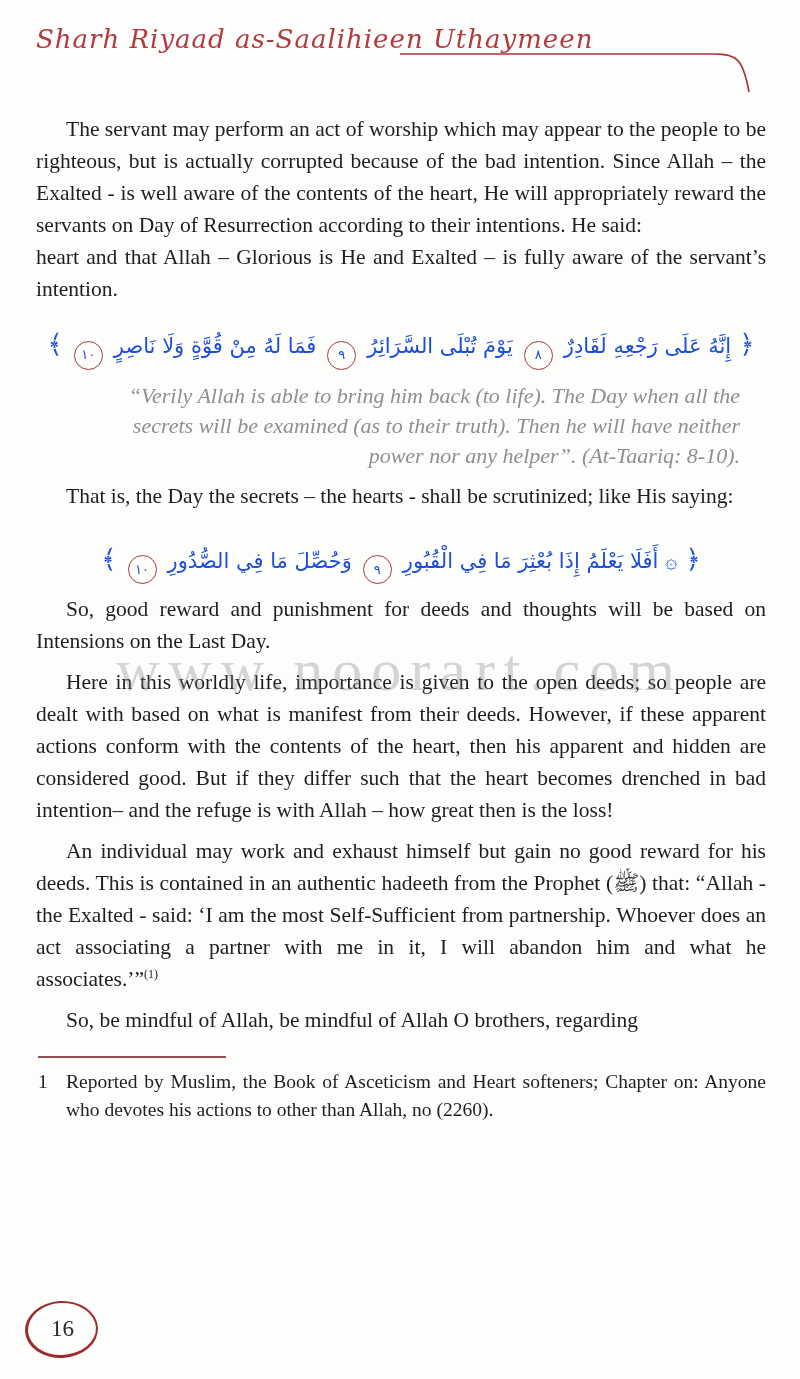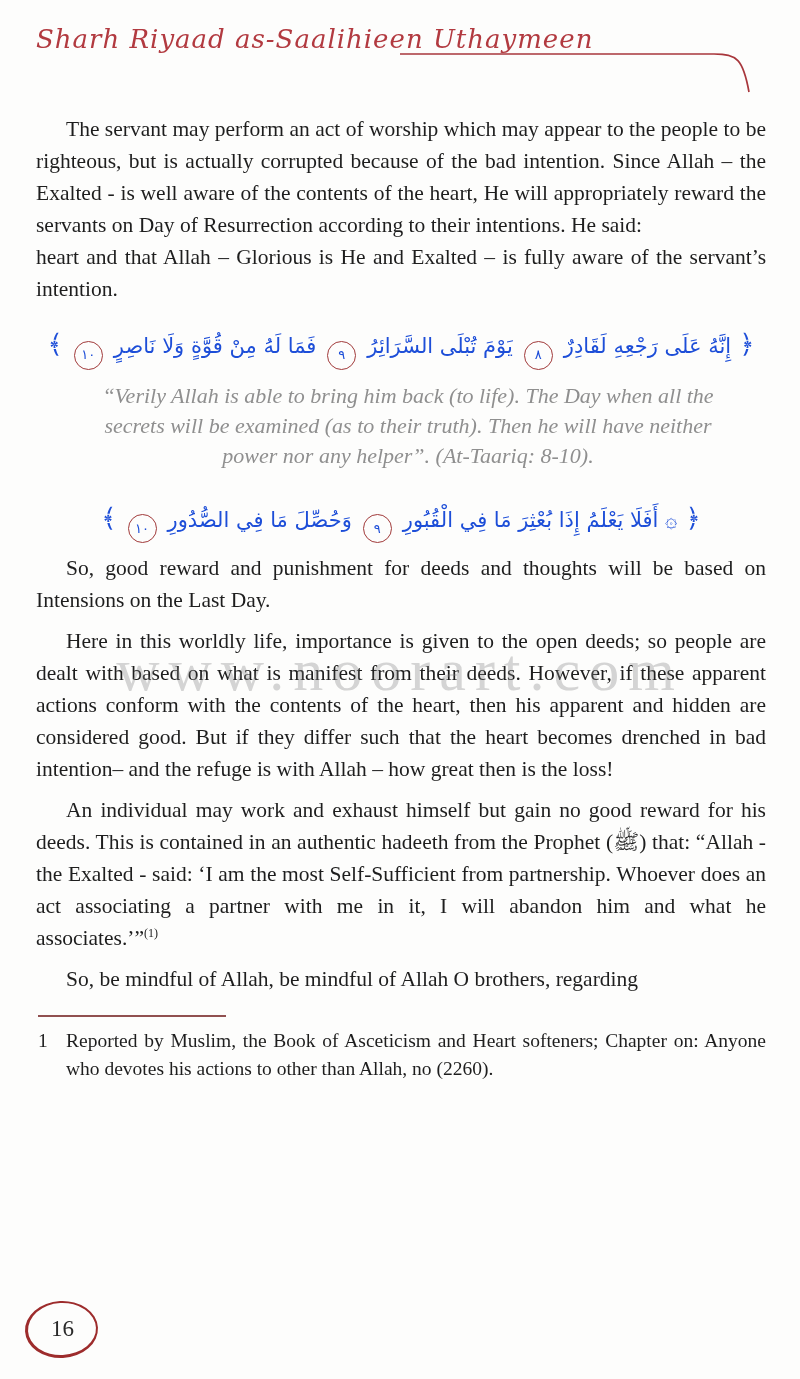--- a/index.html
+++ b/index.html
@@ -63,21 +63,21 @@
     margin: 0 7px;
     vertical-align: -6px;
   }
   
   .translation {
     margin: 11px 26px 0 40px;
     font-style: italic;
     font-size: 22px;
     line-height: 30px;
     color: #8f8f8f;
-    text-align: center;
+    text-align: right;
   }
   
   .watermark {
     position: absolute;
     left: 0; right: 0;
     top: 636px;
     text-align: center;
     font-family: "Liberation Serif", serif;
     font-size: 60px;
     letter-spacing: 9px;
@@ -132,20 +132,21 @@
   <div class="content">
 
     <p class="par">The servant may perform an act of worship which may appear to the people to be righteous, but is actually corrupted because of the bad intention. Since Allah – the Exalted - is well aware of the contents of the heart, He will appropriately reward the servants on Day of Resurrection according to their intentions. He said:</p>
 
     <p class="par no-indent">heart and that Allah – Glorious is He and Exalted – is fully aware of the servant’s intention.</p>
 
     <div class="verse" dir="rtl"><span class="v-orn">﴿</span><span class="v-text">إِنَّهُ عَلَى رَجْعِهِ لَقَادِرٌ</span><span class="v-num">٨</span><span class="v-text">يَوْمَ تُبْلَى السَّرَائِرُ</span><span class="v-num">٩</span><span class="v-text">فَمَا لَهُ مِنْ قُوَّةٍ وَلَا نَاصِرٍ</span><span class="v-num">١٠</span><span class="v-orn">﴾</span></div>
 
     <p class="translation">“Verily Allah is able to bring him back (to life). The Day when all the secrets will be examined (as to their truth). Then he will have neither power nor any helper”. (At-Taariq: 8-10).</p>
 
+    <p class="par">That is, the Day the secrets – the hearts - shall be scrutinized; like His saying:</p>
 
     <div class="verse second" dir="rtl"><span class="v-orn">﴿</span><span class="v-text">۞ أَفَلَا يَعْلَمُ إِذَا بُعْثِرَ مَا فِي الْقُبُورِ</span><span class="v-num">٩</span><span class="v-text">وَحُصِّلَ مَا فِي الصُّدُورِ</span><span class="v-num">١٠</span><span class="v-orn">﴾</span></div>
 
 
     <p class="par">So, good reward and punishment for deeds and thoughts will be based on Intensions on the Last Day.</p>
 
     <p class="par">Here in this worldly life, importance is given to the open deeds; so people are dealt with based on what is manifest from their deeds. However, if these apparent actions conform with the contents of the heart, then his apparent and hidden are considered good. But if they differ such that the heart becomes drenched in bad intention– and the refuge is with Allah – how great then is the loss!</p>
 
     <p class="par"><span>An individual may work and exhaust himself but gain no good reward for his deeds. This is contained in an authentic hadeeth from the Prophet (ﷺ) that: </span><b class="bold">“Allah - the Exalted - said: ‘I am the most Self-Sufficient from partnership. Whoever does an act associating a partner with me in it, I will abandon him and what he associates.’”</b><sup class="fn-ref">(1)</sup></p>
 

